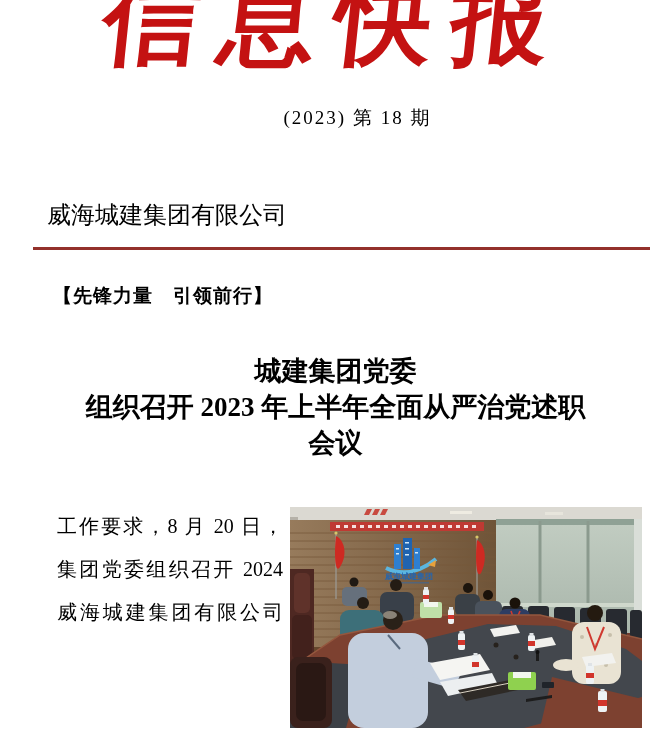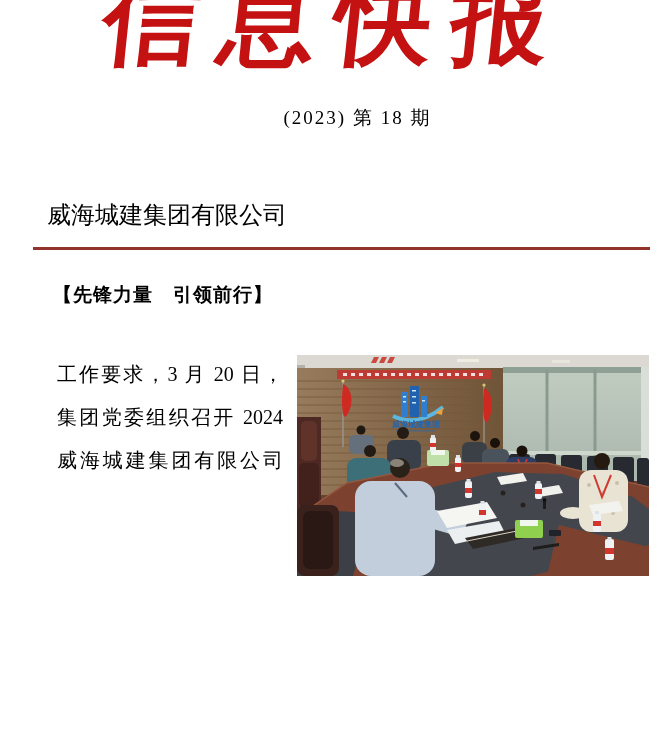--- a/index.html
+++ b/index.html
@@ -35,21 +35,21 @@
     margin:74px 34px 0 47px;
     font-size:24px;line-height:25px;
   }
   .divider{
     height:3px;
     margin:19px 21px 0 33px;
     background:#93312b;
   }
   .section-label{
     margin:33px 0 0 53px;
-    font-family:Liberation Mono, monospace;
+    font-family:Liberation Sans, sans-serif;
     font-size:19px;line-height:26px;
     font-weight:700;
     letter-spacing:1px;
   }
   .article-title{
     margin:44px 0 0 0;
     text-align:center;
     font-size:27px;line-height:36px;
     font-weight:700;
   }
@@ -60,21 +60,21 @@
   }
   .body-text{
     width:226px;
     font-size:20px;line-height:43px;
   }
   .body-line{text-align:justify;text-align-last:justify;}
   .body-line--indent{padding-left:40px;}
   .body-line--last{text-align:justify;text-align-last:left;letter-spacing:2.5px;}
   .photo{
     width:352px;height:221px;
-    margin-left:14px;margin-top:2px;
+    margin-left:7px;margin-top:2px;
     line-height:0;
   }
 </style>
 </head>
 <body>
 
 <div class="page">
 
   <div class="masthead">
     <span class="masthead-text">信息快报</span>
@@ -83,25 +83,30 @@
   <div class="issue">(2023) 第 18 期</div>
 
   <div class="header-row">
     <span>威海城建集团有限公司</span>
   </div>
 
   <div class="divider"></div>
 
   <div class="section-label">【先锋力量　引领前行】</div>
 
+  <div class="article-title">
+    <span class="tl">城建集团党委</span>
+    <span class="tl">组织召开 2023 年上半年全面从严治党述职</span>
+    <span class="tl">会议</span>
+  </div>
 
   <div class="content">
 
     <div class="body-text">
-      <div class="body-line">工作要求，3 月 20 日，</div>
+      <div class="body-line">工作要求，8 月 20 日，</div>
       <div class="body-line">集团党委组织召开 2024</div>
       <div class="body-line">威海城建集团有限公司</div>
     </div>
 
     <div class="photo">
       <svg width="352" height="221" viewBox="0 0 352 221" xmlns="http://www.w3.org/2000/svg">
         <defs>
           <linearGradient id="woodg" x1="0" y1="0" x2="1" y2="0">
             <stop offset="0" stop-color="#977b5c"></stop>
             <stop offset="1" stop-color="#6f5438"></stop>

